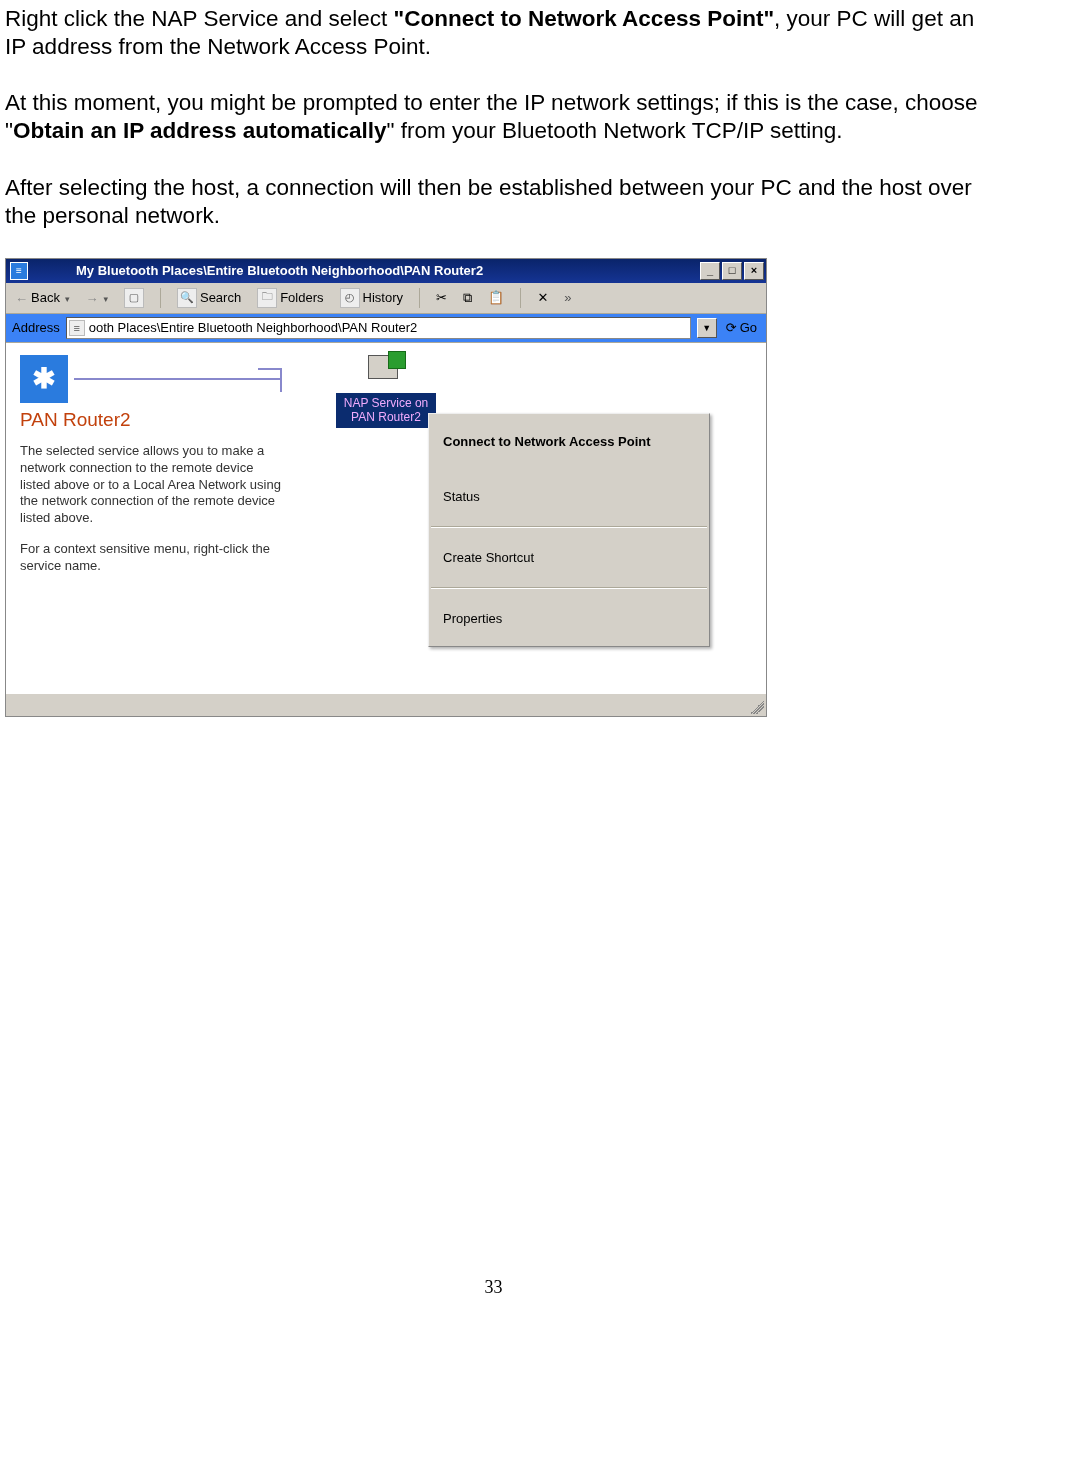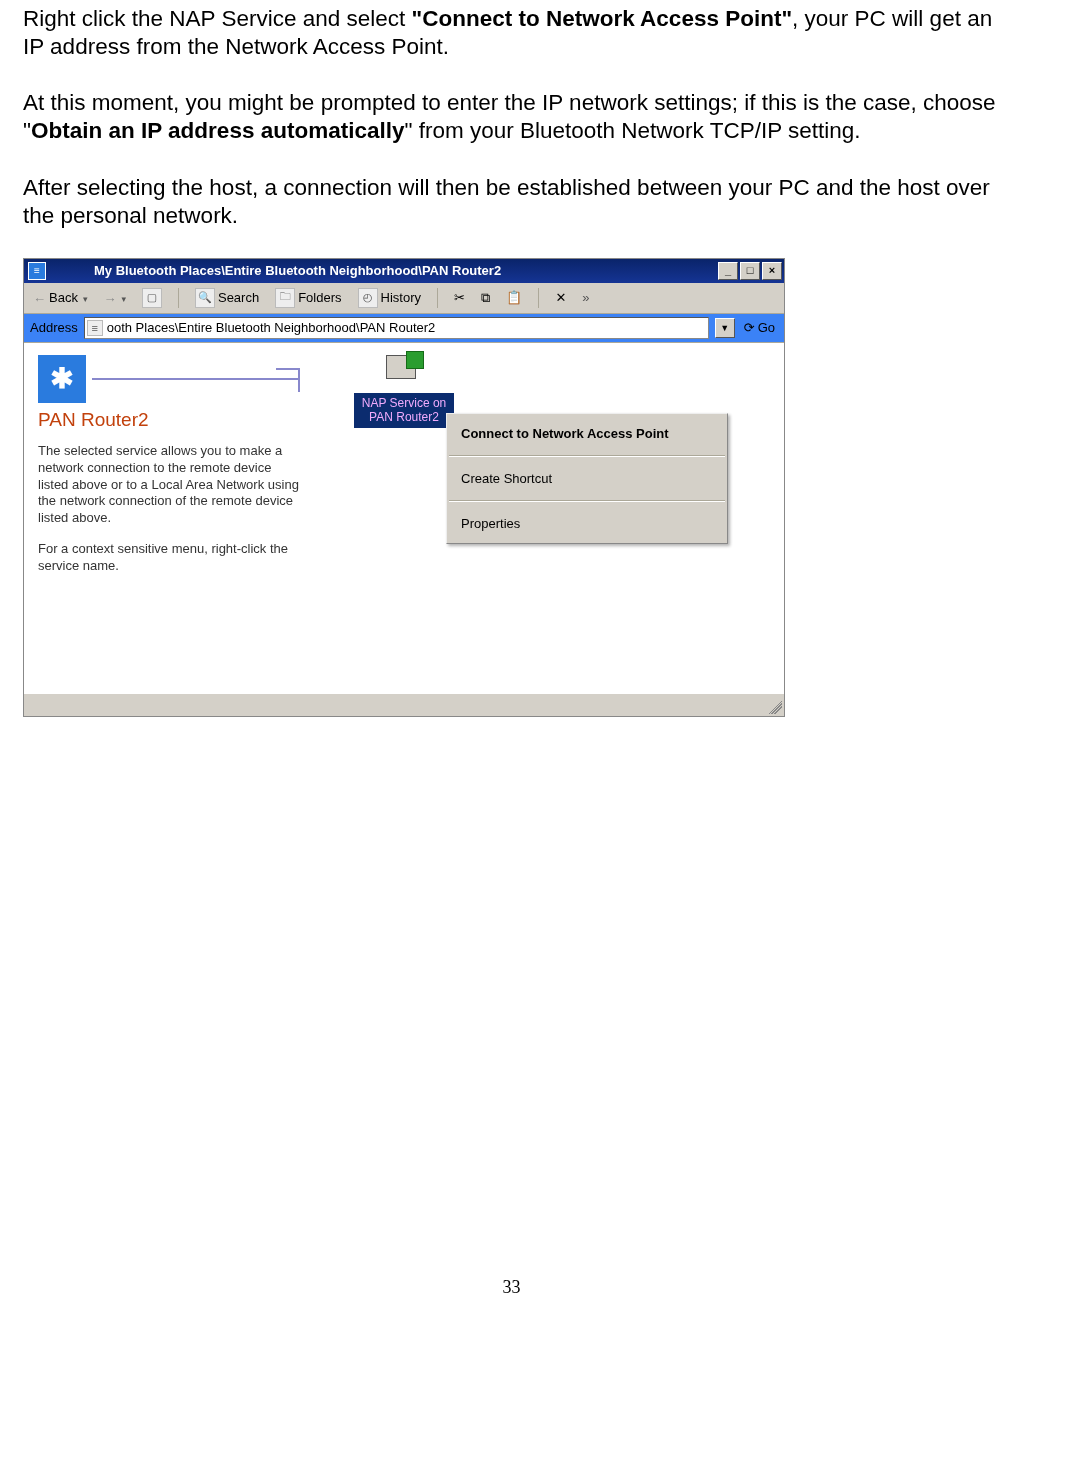--- a/index.html
+++ b/index.html
@@ -6,21 +6,20 @@
     margin: 0;
     padding: 0;
     background: #ffffff;
     font-family: Arial, Helvetica, sans-serif;
     color: #000;
   }
   .page {
     width: 987px;
     padding: 5px 5px 40px 5px;
     box-sizing: border-box;
-    margin-left: 18px;
   }
   .doc-text {
     font-size: 22.5px;
     line-height: 1.25;
   }
   .para {
     margin: 0 0 28px 0;
   }
   .bold {
     font-weight: bold;
@@ -191,21 +190,21 @@
   .service-label {
     background:#0b2c6f;color:#f0abfc;font-size:12px;padding:3px 5px;line-height:1.2;
   }
   
   .context-menu {
     position:absolute;left:132px;top:70px;width:280px;background:#d4d0c8;
     border:1px solid #888;border-top-color:#eee;border-left-color:#eee;
     box-shadow:2px 2px 3px rgba(0,0,0,0.3);font-size:13px;
   }
   .cm-item {
-    padding:12px 14px;border-bottom:none;
+    padding:20px 14px;border-bottom:none;
   }
   .cm-item.bold{font-weight:bold;}
   .cm-sep{height:1px;background:#aca899;margin:2px 2px;border-bottom:1px solid #fff;}
   
   .statusbar {
     height:22px;background:#d4d0c8;border-top:1px solid #fff;position:relative;
   }
   .resize-grip{
     position:absolute;right:2px;bottom:2px;width:14px;height:14px;
     background:
@@ -311,20 +310,21 @@
         <p>The selected service allows you to make a network connection to the remote device listed above or to a Local Area Network using the network connection of the remote device listed above.</p>
         <p>For a context sensitive menu, right-click the service name.</p>
       </div>
       <div class="main-area">
         <div class="service-icon">
           <div class="comp-icon"></div>
           <div class="service-label">NAP Service on PAN Router2</div>
         </div>
         <div class="context-menu">
           <div class="cm-item bold">Connect to Network Access Point</div>
+          <div class="cm-item">Status</div>
           <div class="cm-sep"></div>
           <div class="cm-item">Create Shortcut</div>
           <div class="cm-sep"></div>
           <div class="cm-item">Properties</div>
         </div>
       </div>
     </div>
 
     <div class="statusbar">
       <div class="resize-grip"></div>

